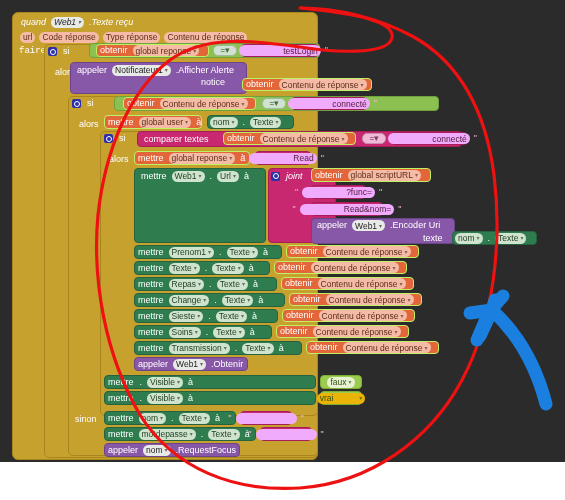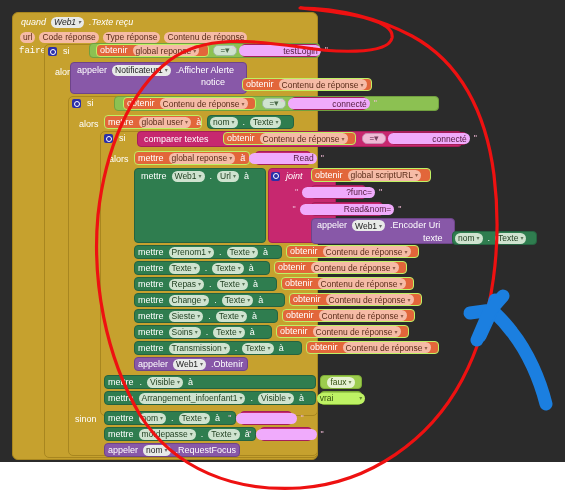--- a/index.html
+++ b/index.html
@@ -444,33 +444,29 @@
       <span class="lbl">à</span>
     </div>
     <div class="blk c-lime" style="left:320px;top:375px;width:42px;height:14px;justify-content:center;">
       <span class="fld" style="background:#e6f2d2;color:#33500f;">
         <span>faux</span>
           <span class="car">▾</span>
       </span>
     </div>
     <div class="blk c-green" style="left:104px;top:391px;width:212px;height:14px;">
       <span class="lbl">mettre</span>
-      <span class="fld gn">
-        <span>Arrangement_infoenfant1</span>
-          <span class="car">▾</span>
-      </span>
       <span class="lbl">.</span>
       <span class="fld gn">
         <span>Visible</span>
           <span class="car">▾</span>
       </span>
       <span class="lbl">à</span>
     </div>
     <div class="blk c-lime" style="left:320px;top:391px;width:42px;height:14px;justify-content:center;">
-      <span class="fld" style="background:#bef264;color:#33500f;gap:24px;">
+      <span class="fld" style="background:#eab308;color:#33500f;gap:24px;">
         <span>vrai</span>
           <span class="car">▾</span>
       </span>
     </div>
 
     <div class="blk" style="left:72px;top:413px;width:34px;height:13px;background:transparent;border:0;text-align:center;">
       <span class="lbl">sinon</span>
     </div>
     <div class="blk c-green" style="left:104px;top:411px;width:132px;height:14px;">
       <span class="lbl">mettre</span>

